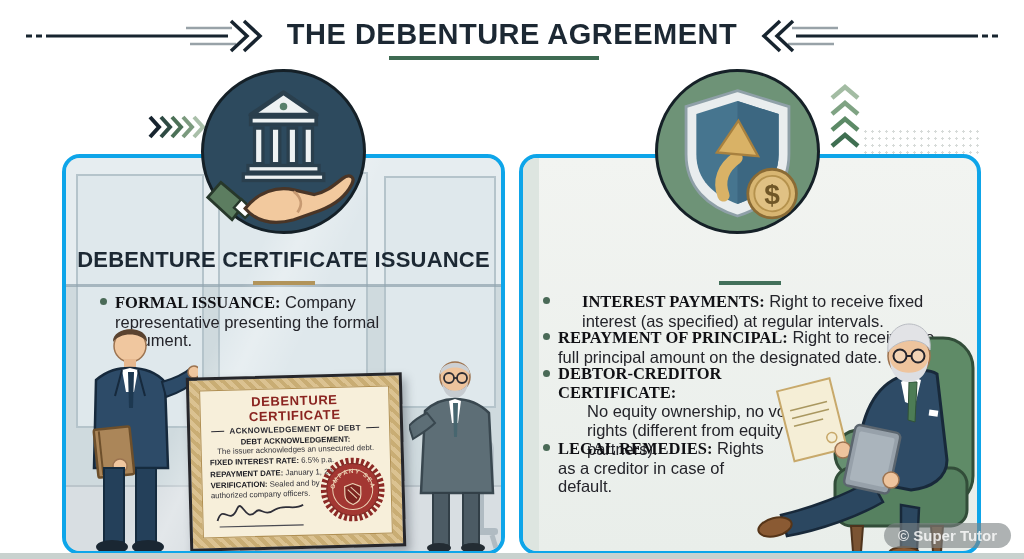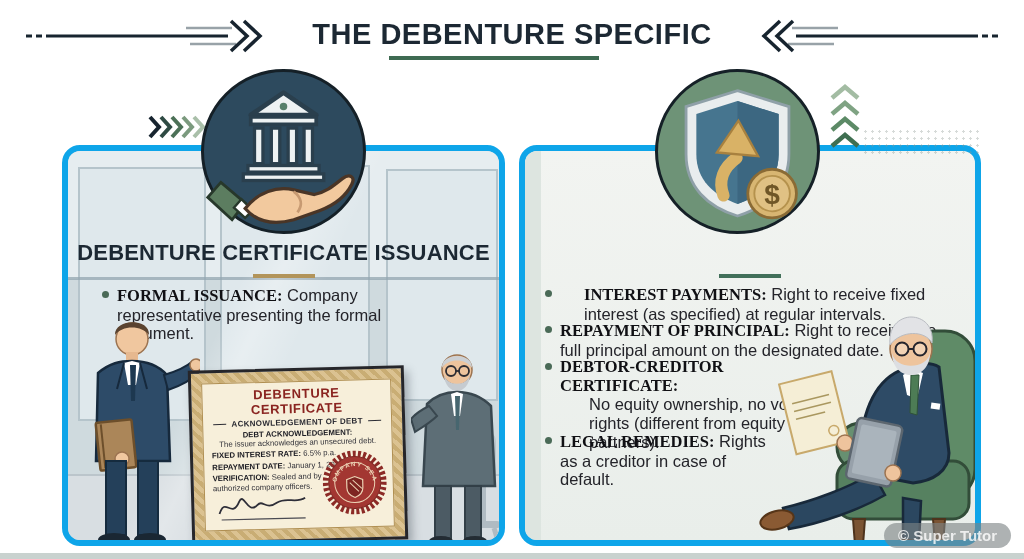--- a/index.html
+++ b/index.html
@@ -6,21 +6,21 @@
   .stage{position:relative;width:1024px;height:559px;background:#ffffff;overflow:hidden;
          font-family:"Liberation Sans",sans-serif;}
 
   
   .page-title{position:absolute;top:18px;left:0;width:1024px;text-align:center;margin:0;
     font-size:29px;font-weight:800;letter-spacing:.5px;color:#1c2833;}
   .title-underline{position:absolute;left:389px;top:56px;width:210px;height:4px;background:#3e6b52;}
   .header-arrows{position:absolute;left:0;top:0;}
 
   
-  .panel{position:absolute;top:145px;height:401px;border:6px solid #0ea5e9;border-radius:18px;
+  .panel{position:absolute;top:154px;height:401px;border:4px solid #0ea5e9;border-radius:18px;
          overflow:hidden;box-sizing:border-box;padding-left:20px;}
   .panel-left{left:62px;width:443px;background:#cfdade;}
   .panel-right{left:519px;width:462px;background:linear-gradient(180deg,#f2f4f1,#e9eeea);}
 
   
   .wall{position:absolute;left:0;top:0;right:0;height:128px;background:#e6edf0;}
   .wall-line{position:absolute;left:0;top:126px;right:0;height:3px;background:#93a6b0;opacity:.75;}
   .win{position:absolute;background:#dfe8ec;border:2px solid #b5c4cb;}
   .floor{position:absolute;left:0;right:0;bottom:0;height:64px;background:#d8dee2;border-top:2px solid #bbc5cb;}
   .sheen{position:absolute;inset:0;background:linear-gradient(115deg,transparent 38%,rgba(255,255,255,.28) 44%,transparent 52%);}
@@ -96,21 +96,21 @@
       <line x1="992" y1="36" x2="998" y2="36" stroke="#17242f" stroke-width="3"></line>
       <line x1="982" y1="36" x2="988" y2="36" stroke="#17242f" stroke-width="3"></line>
       <line x1="796" y1="36" x2="978" y2="36" stroke="#17242f" stroke-width="3"></line>
       <line x1="792" y1="28" x2="838" y2="28" stroke="#98a2a8" stroke-width="2.5"></line>
       <line x1="788" y1="44" x2="834" y2="44" stroke="#98a2a8" stroke-width="2.5"></line>
       <polyline points="793,21 777,36 793,51" stroke="#17242f" stroke-width="3.5"></polyline>
       <polyline points="780,21 764,36 780,51" stroke="#17242f" stroke-width="3.5"></polyline>
     </g>
   </svg>
 
-  <h1 class="page-title">THE DEBENTURE SPECIFIC</h1>
+  <h1 class="page-title">THE DEBENTURE AGREEMENT</h1>
   <div class="title-underline"></div>
 
   <div class="panel panel-left">
     <div class="wall"></div>
     <div class="win" style="left:10px;top:16px;width:124px;height:250px;"></div>
     <div class="win" style="left:152px;top:14px;width:146px;height:240px;"></div>
     <div class="win" style="left:318px;top:18px;width:108px;height:228px;"></div>
     <div class="wall-line"></div>
     <div class="floor"></div>
     <div class="sheen"></div>

